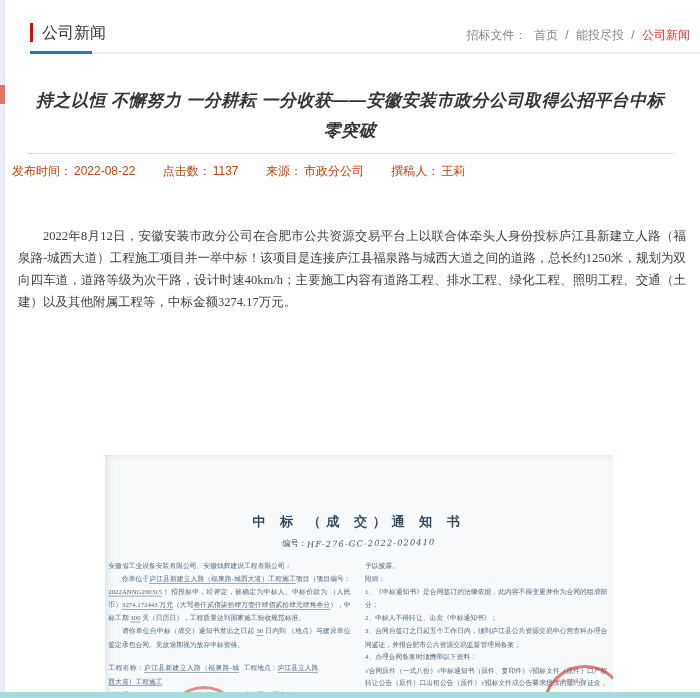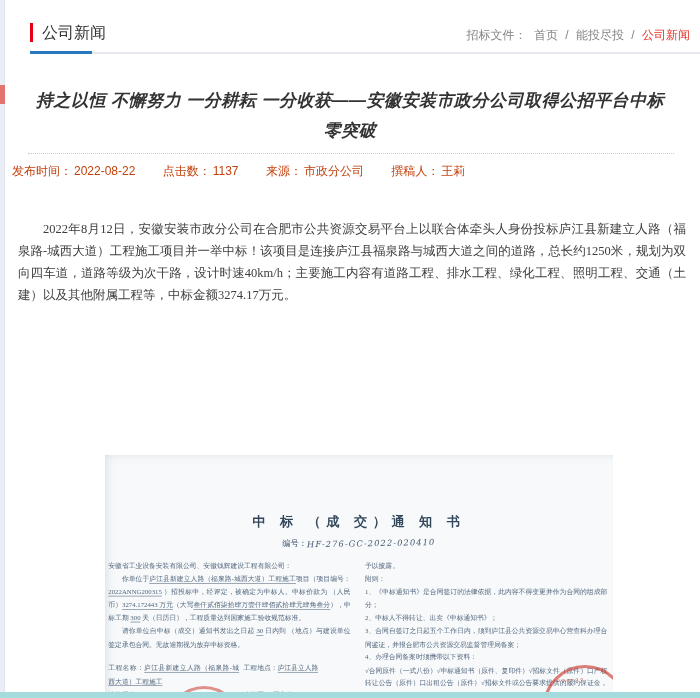--- a/index.html
+++ b/index.html
@@ -27,21 +27,21 @@
   .article-title { position:absolute; left:30px; right:30px; top:86px; text-align:center;
     font-size:17px; font-weight:bold; color:#333; line-height:30px;
     font-family:"Liberation Sans", sans-serif; letter-spacing:0.5px;font-style:italic; }
   .meta-divider { position:absolute; left:28px; right:26px; top:153px; border-top:1px dotted #c9c9c9; }
   .article-meta { position:absolute; left:0; right:0; top:163px; text-align:left; font-size:12px; color:#c2410c; }
   .article-meta .meta-item { margin:0 12px; }
   .article-meta .meta-label { margin-right:2px; }
 
   .article-body { position:absolute; left:18px; right:14px; top:218px; color:#3d3d3d;
     font-size:12.5px; line-height:22px; font-family:"Liberation Serif", serif; text-align:justify; }
-  .article-body p { text-indent:2em; margin-bottom:17px; }
+  .article-body p { text-indent:2em; margin-bottom:17px;margin-top:7px; }
 
   
   .notice-image { position:absolute; left:105px; top:455px; width:508px; height:300px;
     background:#f7f9fa; overflow:hidden;
     box-shadow: inset 7px 0 9px -5px rgba(160,178,195,.30), inset 0 6px 9px -6px rgba(170,185,200,.25);
   }
   .notice-inner { width:920px; transform:scale(0.552); transform-origin:0 0;
     font-family:"Liberation Serif", serif; color:#53677e; }
   .notice-title { text-align:center; margin-top:58px; font-size:24px; font-weight:bold;
     letter-spacing:10px; color:#33475c; line-height:30px; }

